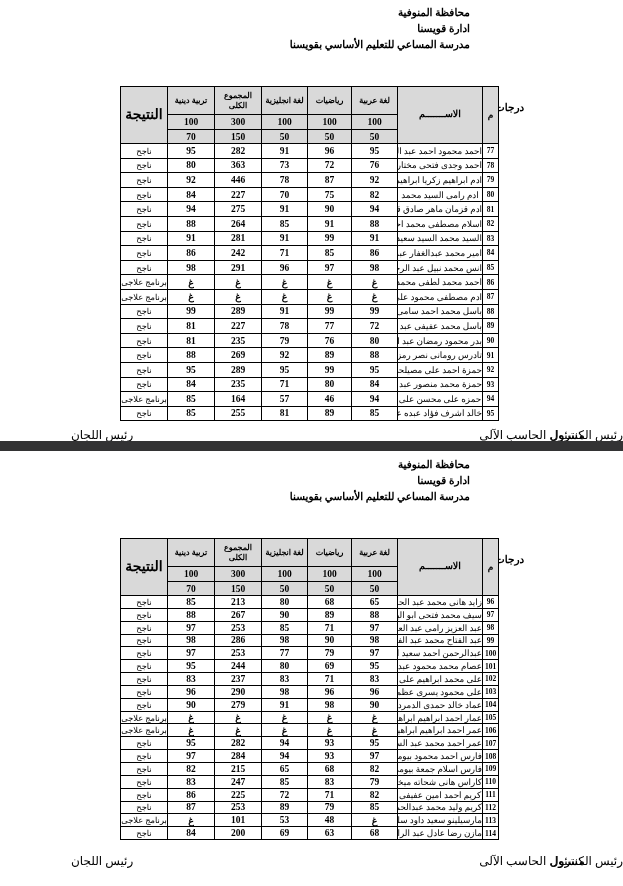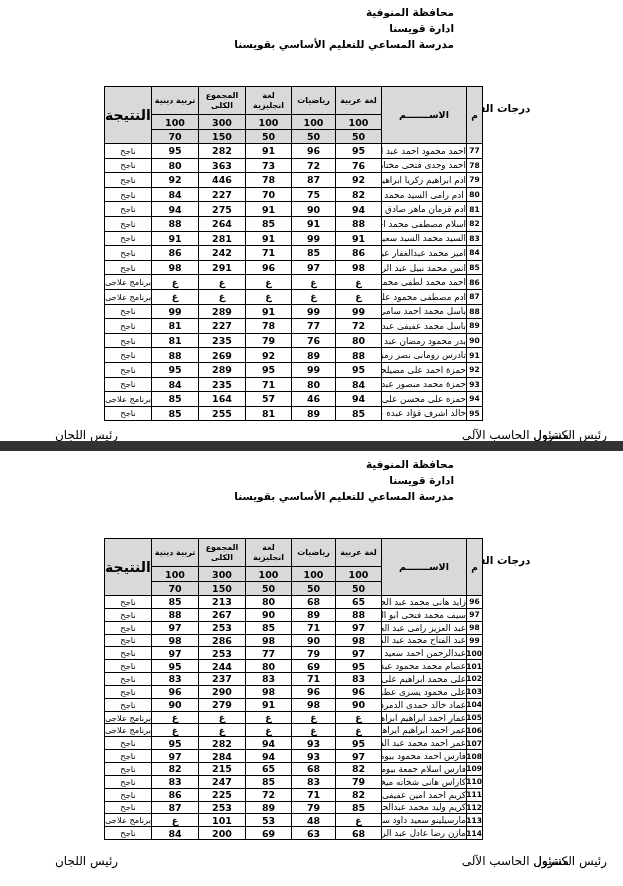--- a/index.html
+++ b/index.html
@@ -5,21 +5,21 @@
   * { margin:0; padding:0; box-sizing:border-box; }
   html,body { width:623px; height:886px; }
   body {
     position:relative;
     background:#ffffff;
     font-family:"DejaVu Sans", sans-serif;
     direction:rtl;
     overflow:hidden;
     color:#000;
   }
-  .page { position:absolute; right:16px; width:562px; }
+  .page { position:absolute; right:0; width:562px;font-family:Liberation Serif, serif; }
   .page-1 { top:0; height:441px; }
   .page-2 { top:452px; height:434px; }
 
   .gov-block {
     position:absolute; top:5px; right:153px;
     text-align:right; font-size:10.5px; font-weight:700; line-height:1.5;
     white-space:nowrap;
   }
   .title-block {
     position:absolute; top:52px; left:153px; right:0;

